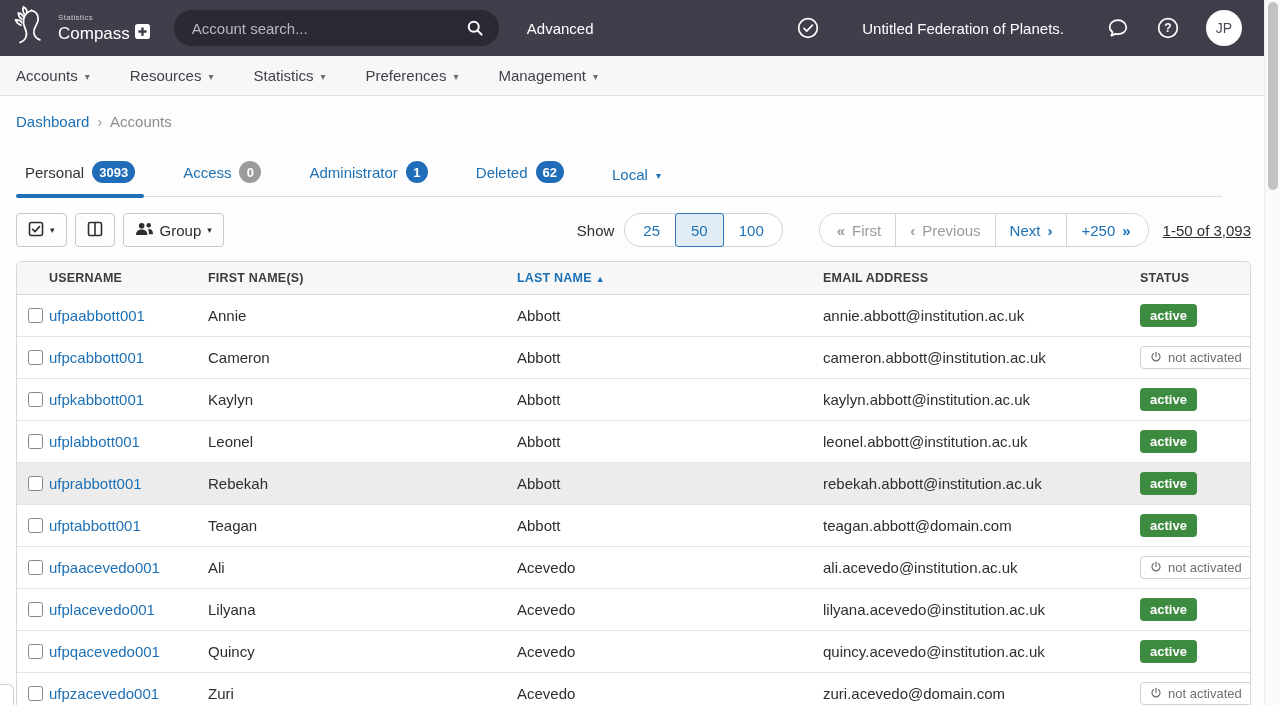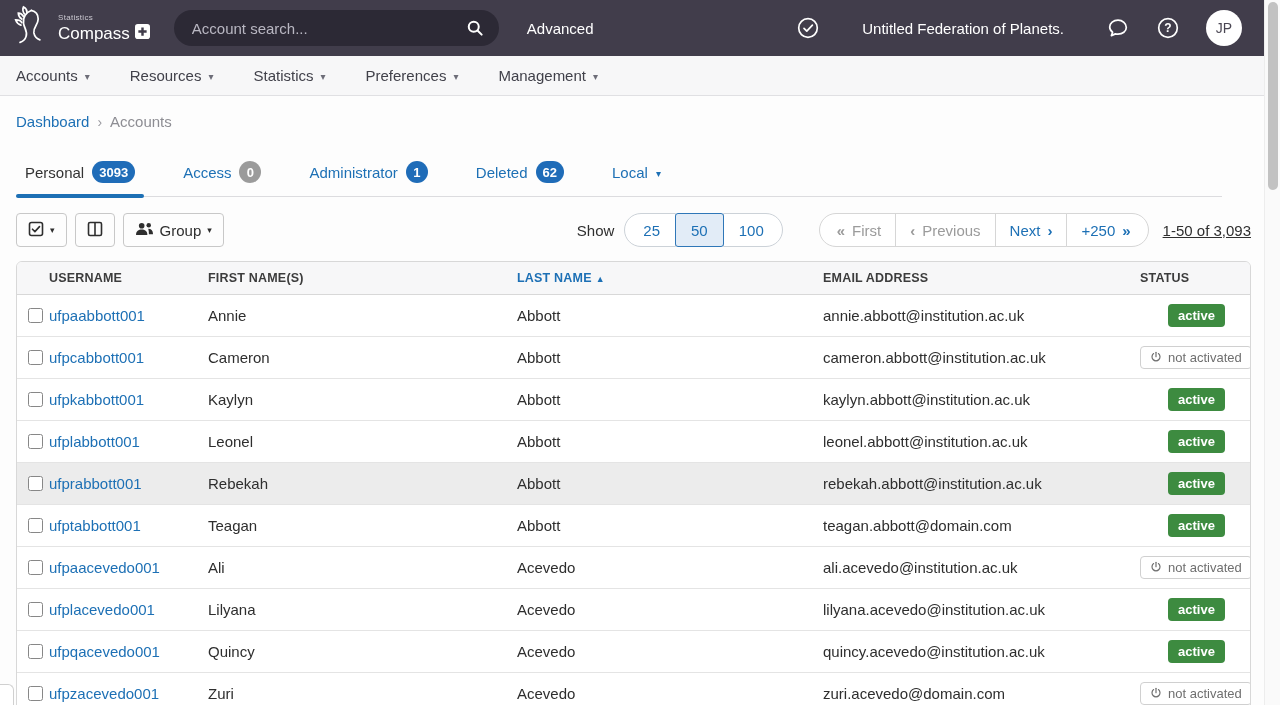--- a/index.html
+++ b/index.html
@@ -50,21 +50,21 @@
 
   
   .breadcrumb { margin:17px 16px 0; font-size:15px; display:flex; align-items:center; gap:8px; }
   .crumb-link { color:#1d70b5; text-decoration:none; cursor:pointer; }
   .crumb-sep { color:#9a9aa0; font-size:14px; }
   .crumb-current { color:#8d8d93; }
 
   
   .tabs {
     margin:31px 0 0 16px; width:1206px; border-bottom:1px solid #dcdcdf;
-    display:flex; gap:30px;
+    display:flex; gap:30px;align-items:flex-end;
   }
   .tab {
     position:relative; display:flex; align-items:center; gap:8px;
     padding:0 9px 13px; font-size:15px; color:#1d70b5; cursor:pointer; white-space:nowrap;
   }
   .tab.active { color:#333333; }
   .tab.active::after {
     content:""; position:absolute; left:0; right:0; bottom:-2px; height:4px;
     background:#1d70b5; border-radius:2px;
   }
@@ -130,21 +130,21 @@
   .row-check {
     appearance:none; -webkit-appearance:none; width:15px; height:15px;
     border:1.5px solid #878787; border-radius:2.5px; background:#fff;
     cursor:pointer; display:block;
   }
   .user-link { color:#1d70b5; text-decoration:none; cursor:pointer; }
   .badge {
     display:inline-flex; align-items:center; gap:6px; font-size:13px;
     border-radius:4px; white-space:nowrap;
   }
-  .badge-active { background:#3d8b40; color:#ffffff; font-weight:bold; padding:4px 10px;margin-left:28px; }
+  .badge-active { background:#3d8b40; color:#ffffff; font-weight:bold; padding:4px 10px; }
   .badge-inactive { background:#ffffff; color:#6f6f6f; border:1px solid #d0d0d0; padding:3px 9px; cursor:pointer; }
 
   
   .scrollbar-track {
     position:absolute; top:0; right:0; width:16px; height:705px;
     background:#fafafa; border-left:1px solid #ededed;
   }
   .scrollbar-thumb {
     position:absolute; top:2px; left:3px; width:10px; height:188px;
     background:#c2c2c2; border-radius:5px;

